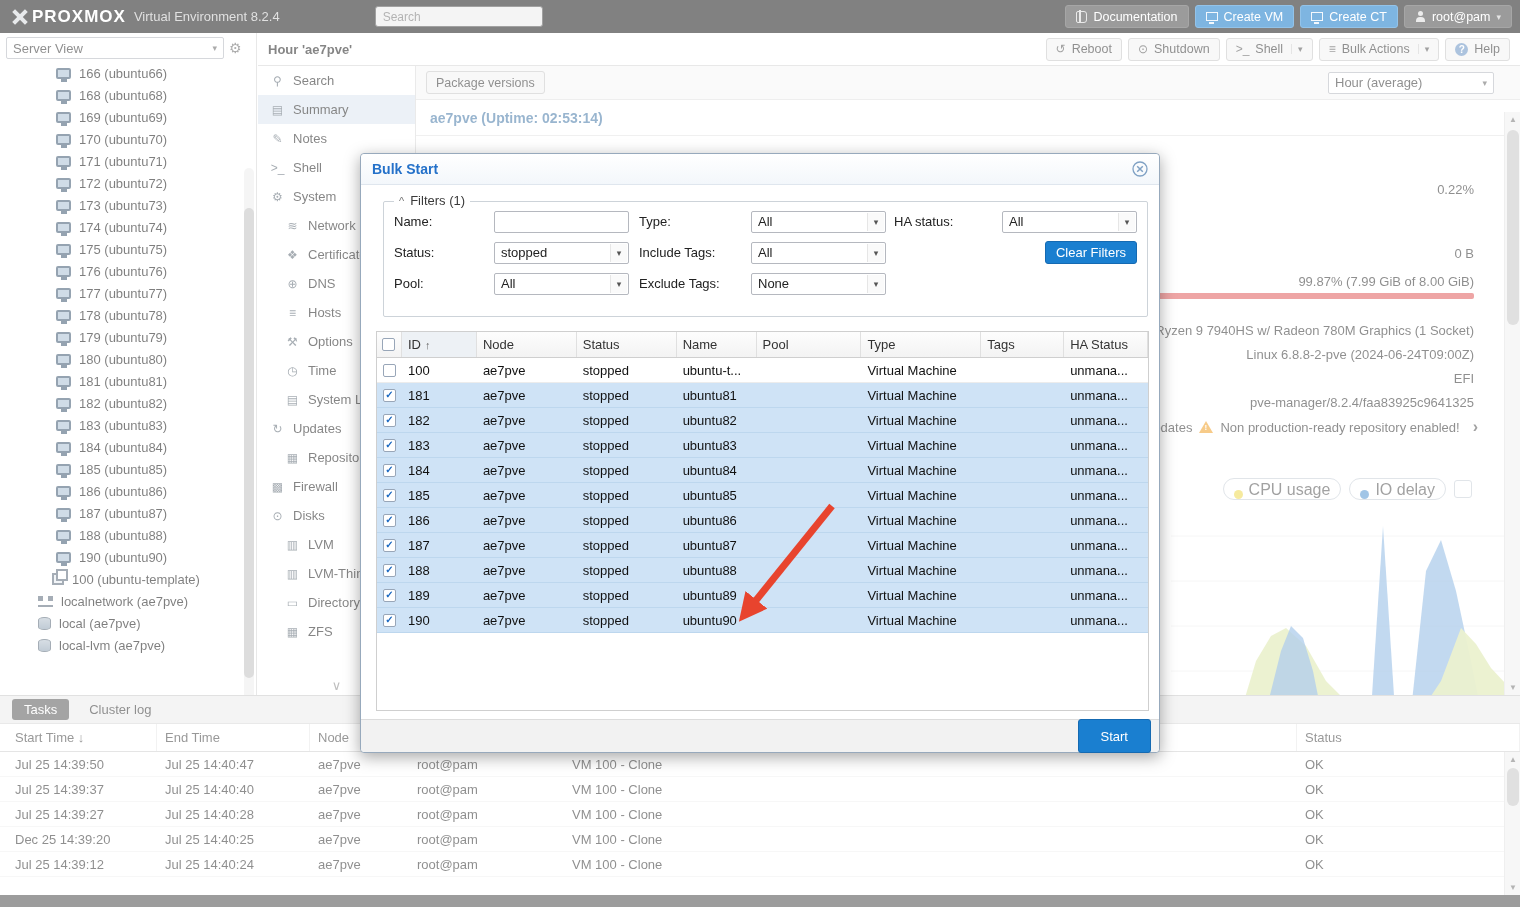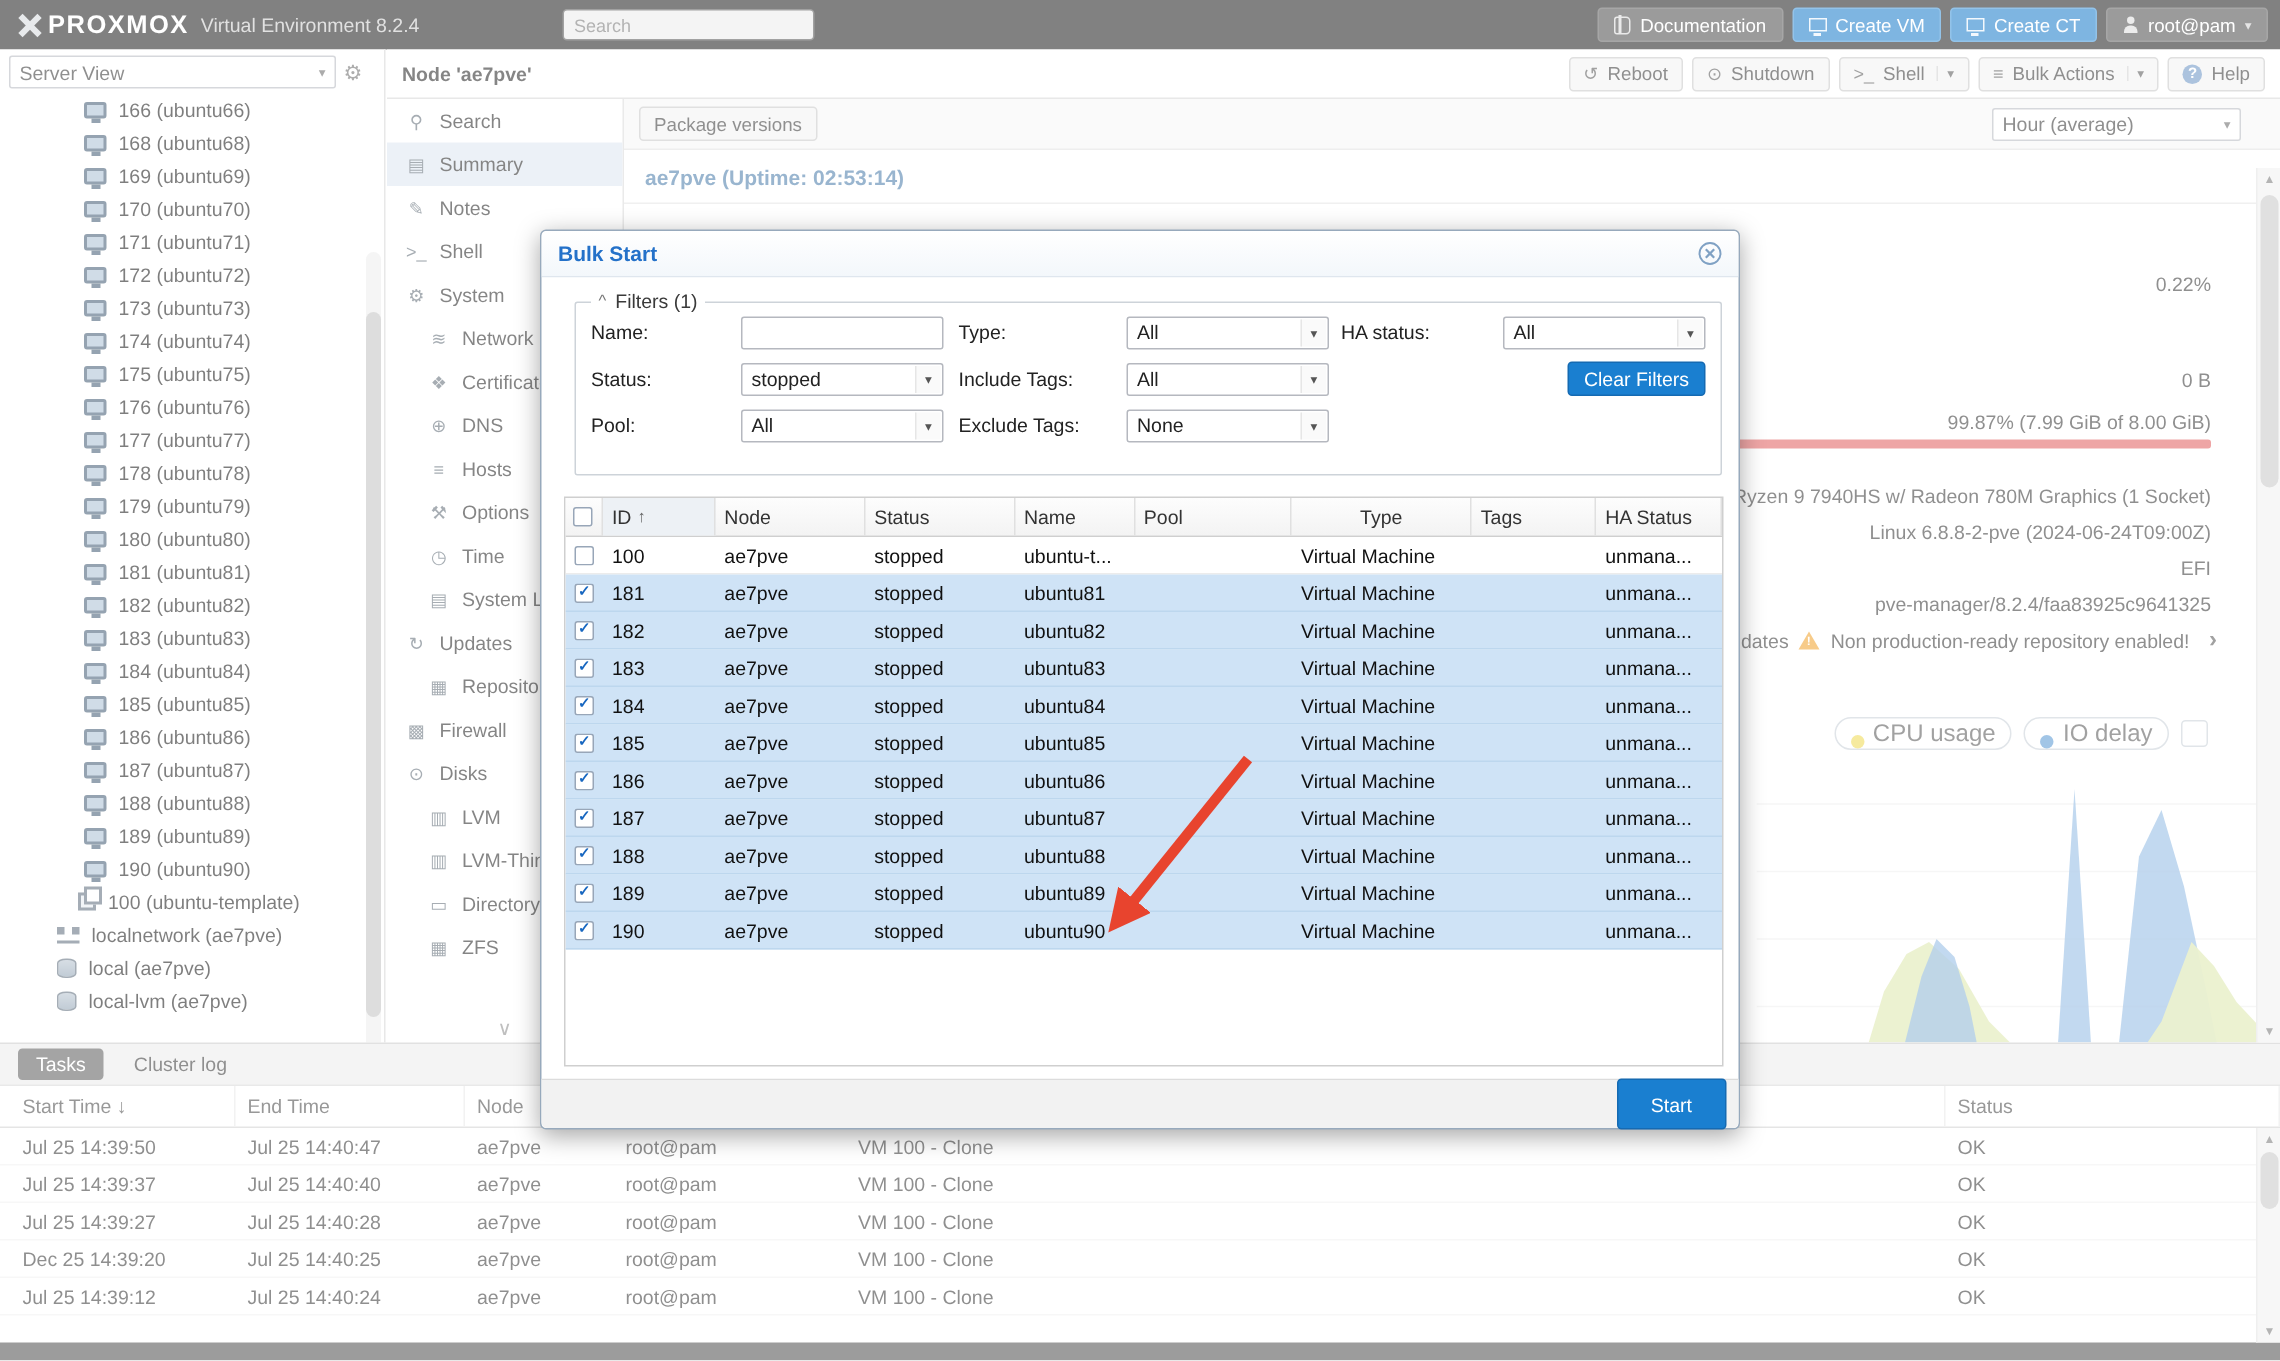--- a/index.html
+++ b/index.html
@@ -247,24 +247,20 @@
           <div class="tree-item k-vm">
             <span class="tico vm"></span>
             <span class="tlabel">187 (ubuntu87)</span>
           </div>
           <div class="tree-item k-vm">
             <span class="tico vm"></span>
             <span class="tlabel">188 (ubuntu88)</span>
           </div>
           <div class="tree-item k-vm">
             <span class="tico vm"></span>
-            <span class="tlabel">189 (ubuntu89)</span>
-          </div>
-          <div class="tree-item k-vm">
-            <span class="tico vm"></span>
             <span class="tlabel">190 (ubuntu90)</span>
           </div>
           <div class="tree-item k-template">
             <span class="tico template"></span>
             <span class="tlabel">100 (ubuntu-template)</span>
           </div>
           <div class="tree-item k-network">
             <span class="tico network"></span>
             <span class="tlabel">localnetwork (ae7pve)</span>
           </div>
@@ -276,21 +272,21 @@
             <span class="tico storage"></span>
             <span class="tlabel">local-lvm (ae7pve)</span>
           </div>
         </div>
       <div class="tree-sb">
         <div class="thumb"></div>
       </div>
     </div>
 
     <div class="chead">
-      <span class="node-title">Node 'ae7pve'</span>
+      <span class="node-title">Hour 'ae7pve'</span>
       <div class="chead-right">
         <div class="tbtn">
           <span class="ic">↺</span>
           <span>Reboot</span>
         </div>
         <div class="tbtn">
           <span class="ic">⊙</span>
           <span>Shutdown</span>
         </div>
         <div class="tbtn">
@@ -592,21 +588,21 @@
           </div>
           <div class="gh" style="width: 100px;">
             <span>Status</span>
           </div>
           <div class="gh" style="width: 80px;">
             <span>Name</span>
           </div>
           <div class="gh" style="width: 105px;">
             <span>Pool</span>
           </div>
-          <div class="gh" style="width: 120px; justify-content: center;">
+          <div class="gh" style="width: 120px;">
             <span>Type</span>
           </div>
           <div class="gh" style="width: 83px;">
             <span>Tags</span>
           </div>
           <div class="gh" style="width: 84px;">
             <span>HA Status</span>
           </div>
         </div>
       <div>

